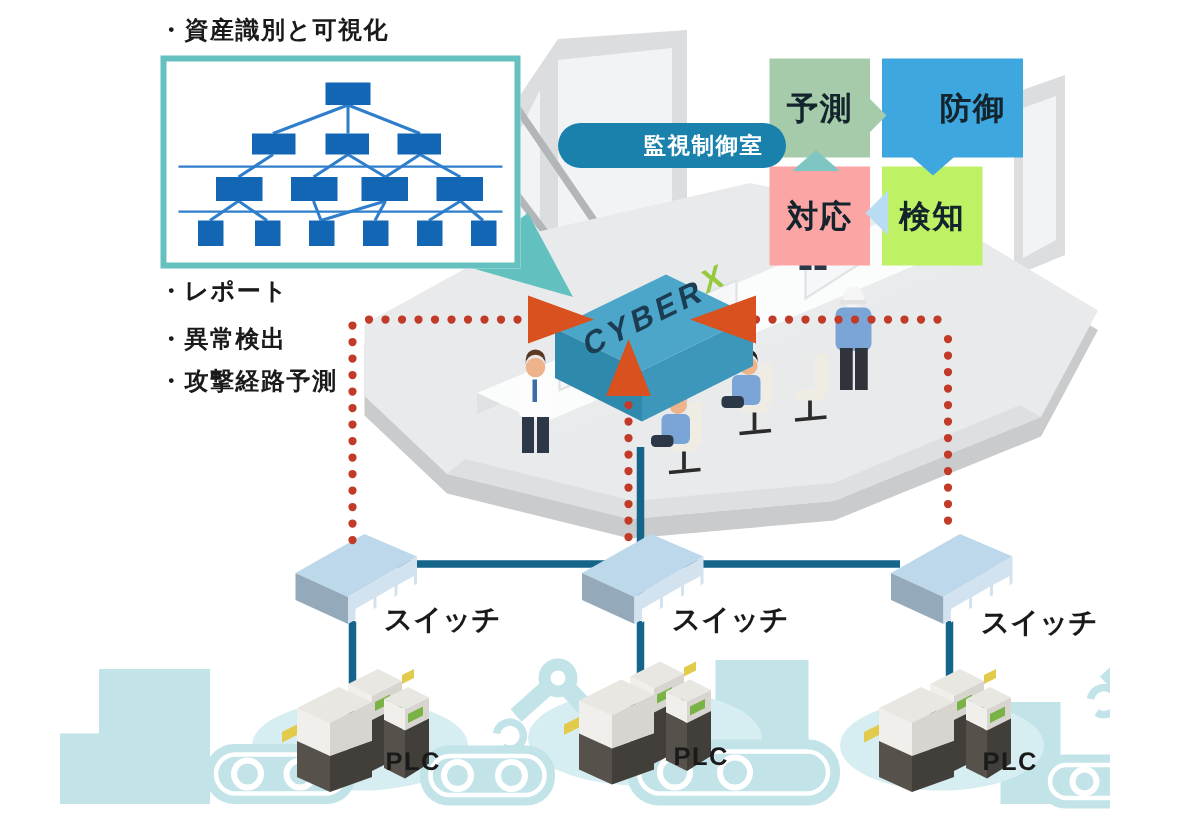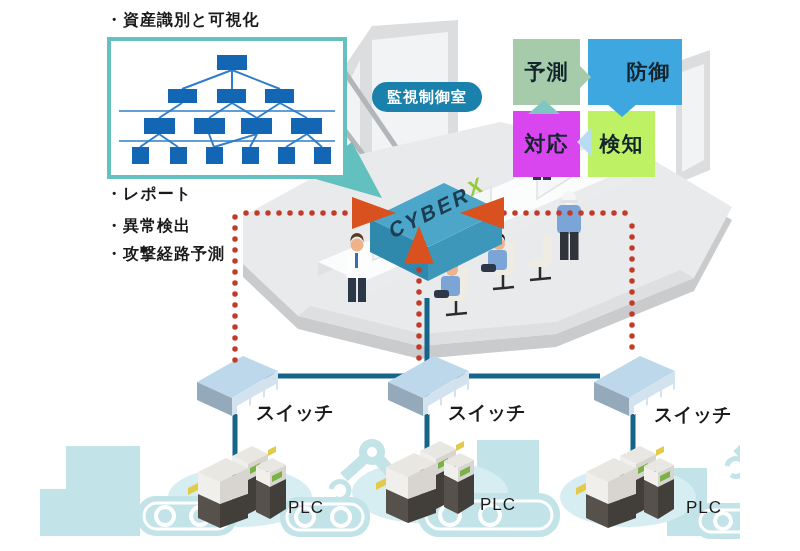--- a/index.html
+++ b/index.html
@@ -3,39 +3,39 @@
 <meta charset="utf-8">
 <style>
   html,body{margin:0;padding:0;background:#fff;}
   body{font-family:"Liberation Sans","DejaVu Sans",sans-serif;}
   #stage{position:relative;width:740px;height:551px;background:#fff;overflow:hidden;}
   #scene{position:absolute;left:0;top:0;z-index:1;}
   .txt{position:absolute;z-index:6;color:#1a1a1a;white-space:nowrap;}
   .bullet{font-size:16px;font-weight:bold;letter-spacing:1px;}
   .badge{left:372px;top:82px;width:110px;height:30px;background:#1a81ac;border-radius:16px;
          color:#fff;font-size:15px;font-weight:bold;display:flex;align-items:center;justify-content:center;
-         letter-spacing:1px;z-index:7;}
+         letter-spacing:1px;z-index:7;padding-left:42px;}
   .treebox{position:absolute;left:107px;top:37px;width:232px;height:134px;background:#fff;
            border:4px solid #65c1bf;z-index:5;}
   .cyc{position:absolute;width:67px;height:66px;display:flex;align-items:center;justify-content:center;
        font-size:21px;font-weight:bold;color:#13242c;letter-spacing:1px;z-index:6;}
   .cyc-yosoku{left:513px;top:39px;background:#a5cbaa;}
   .cyc-bogyo{left:588px;top:39px;background:#3ea7e0;padding-left:27px;}
-  .cyc-taio{left:513px;top:111px;background:#d946ef;}
+  .cyc-taio{left:513px;top:111px;background:#fca5a5;}
   .cyc-kenchi{left:588px;top:111px;background:#bef264;}
   .tri{position:absolute;width:0;height:0;z-index:7;}
   .tri-right{left:576px;top:62px;border-top:15px solid transparent;border-bottom:15px solid transparent;border-left:15px solid #a5cbaa;}
   .tri-down{left:606px;top:103px;border-left:16px solid transparent;border-right:16px solid transparent;border-top:14px solid #3ea7e0;}
   .tri-left{left:577px;top:127px;border-top:15px solid transparent;border-bottom:15px solid transparent;border-right:15px solid #badcf2;}
   .tri-up{left:528px;top:100px;border-left:16px solid transparent;border-right:16px solid transparent;border-bottom:14px solid #7fc5c1;}
   .devlabel{left:390px;top:220px;font-size:21px;font-weight:bold;letter-spacing:3px;color:#1c3c52;
             transform:rotate(-26deg) skewX(-12deg);transform-origin:0 50%;z-index:6;}
   .devlabel .x{color:#95c93e;position:relative;top:-3px;}
   .swlabel{font-size:19px;font-weight:bold;z-index:6;}
-  .plclabel{font-size:17px;font-weight:normal;letter-spacing:1px;z-index:6;margin-left:31px;}
+  .plclabel{font-size:17px;font-weight:bold;letter-spacing:1px;z-index:6;}
 </style>
 </head>
 <body>
 
 <div id="stage">
 
   <svg id="scene" width="800" height="551" viewBox="0 0 800 551">
 
     <g fill="#c2e3e8">
       <rect x="66" y="446" width="74" height="90"></rect>

